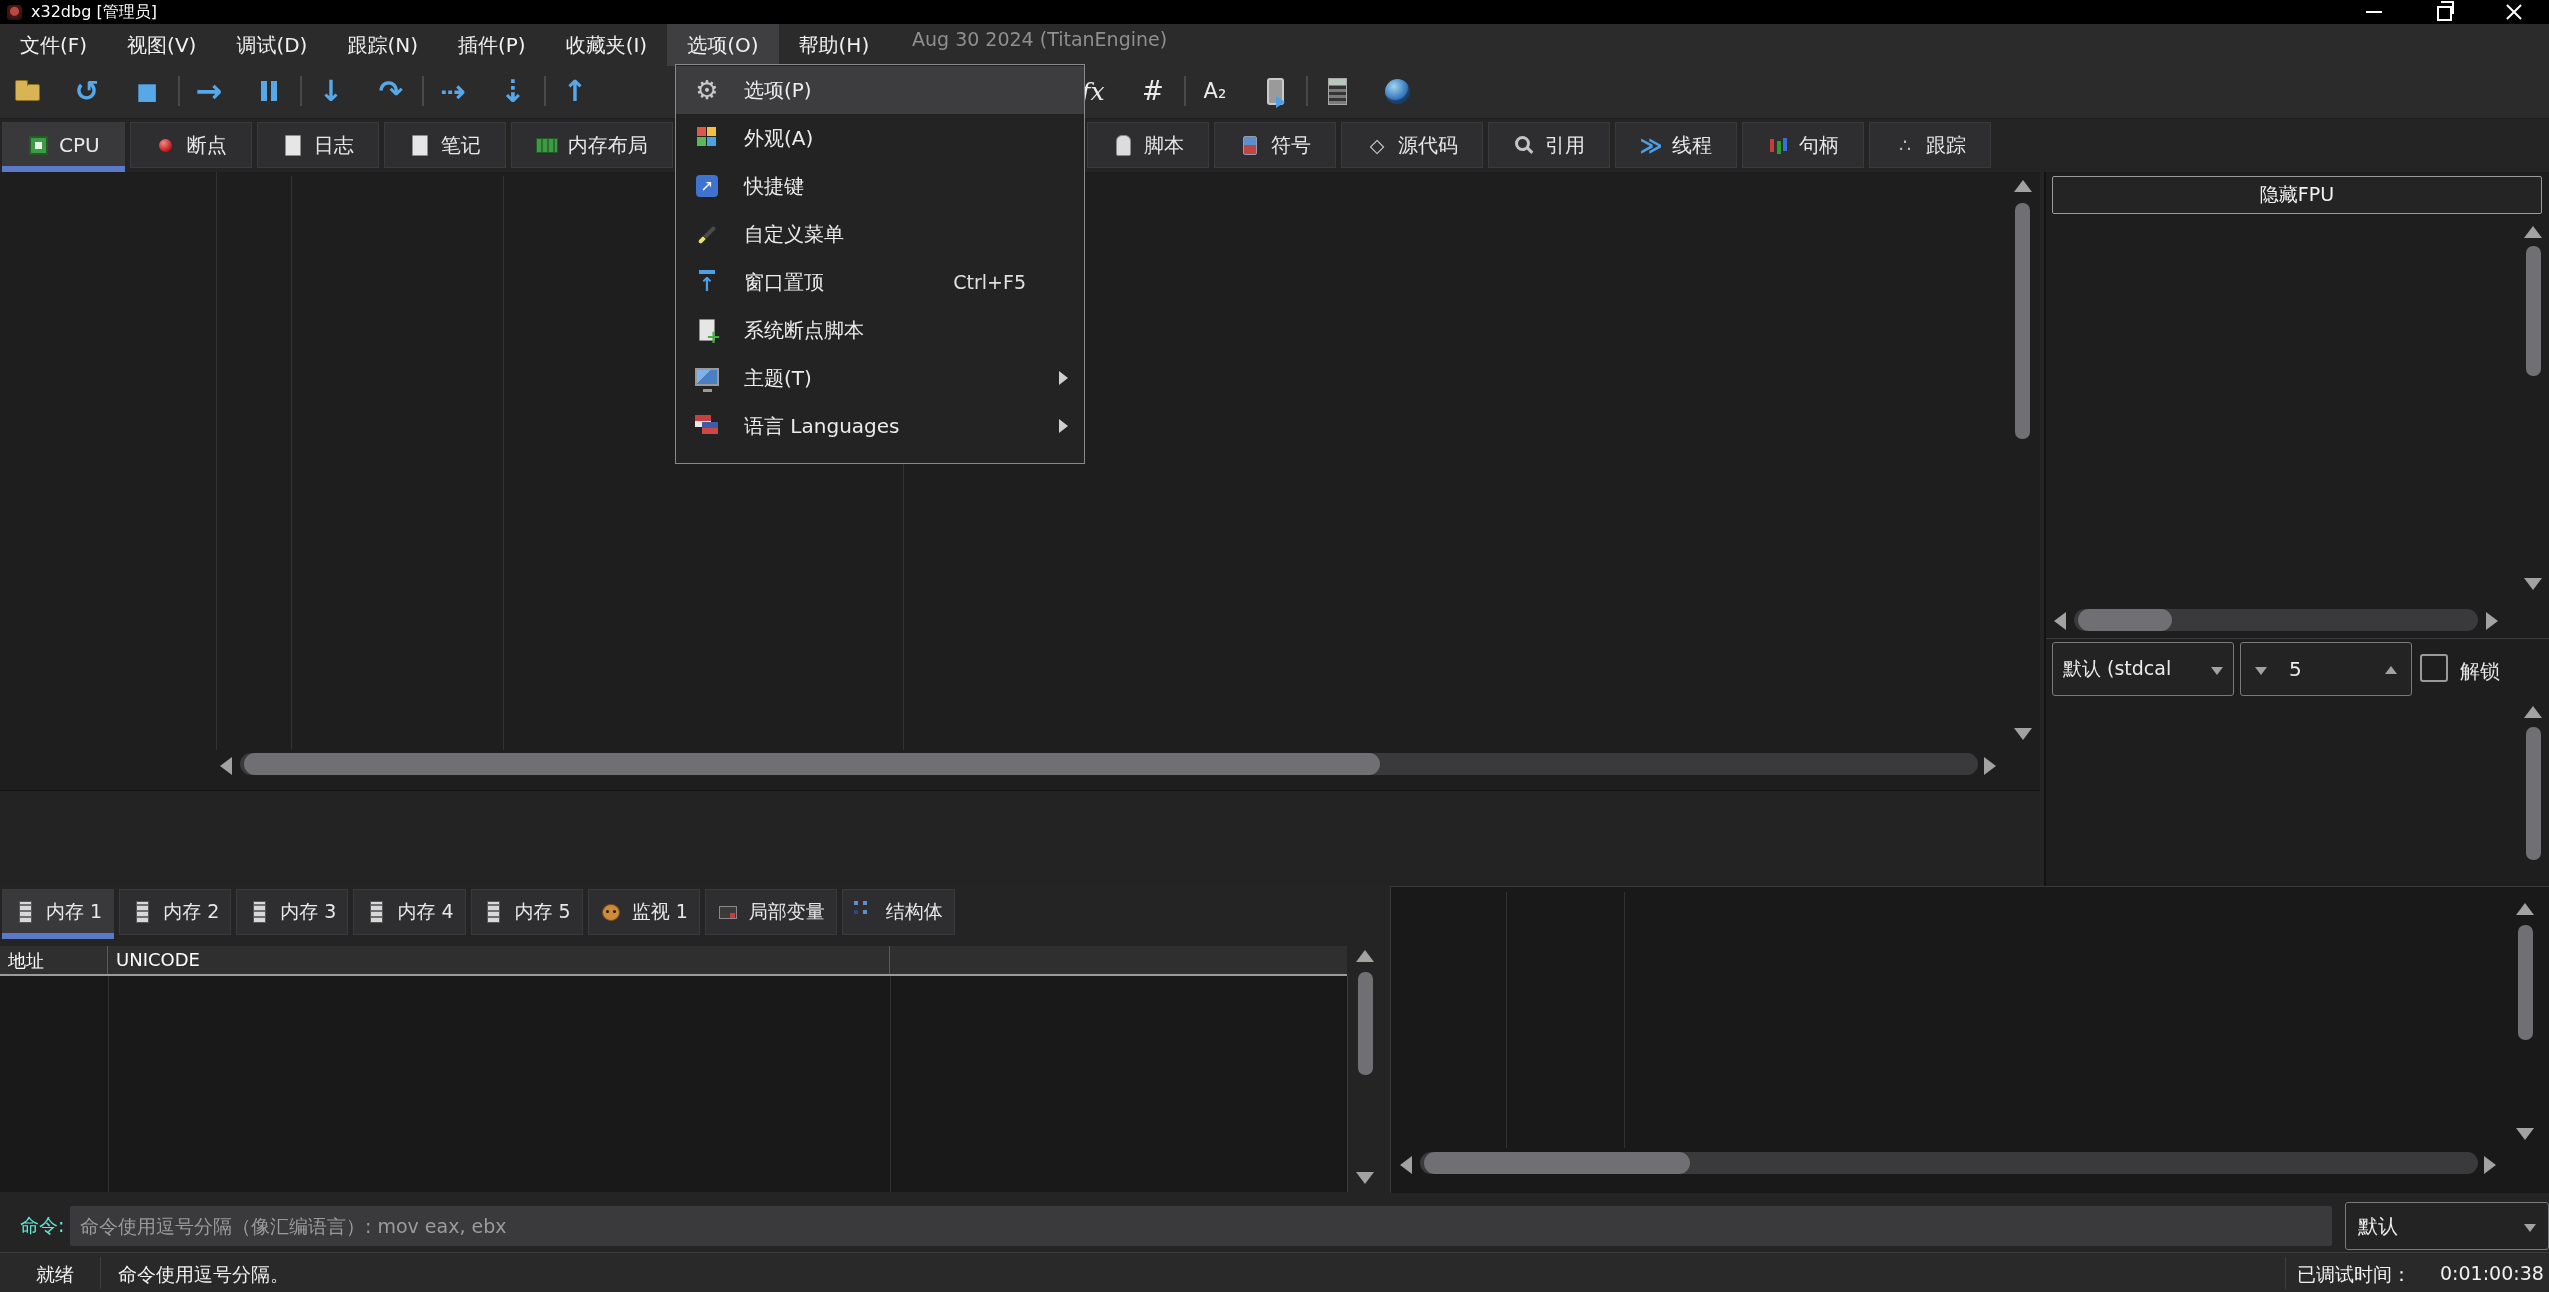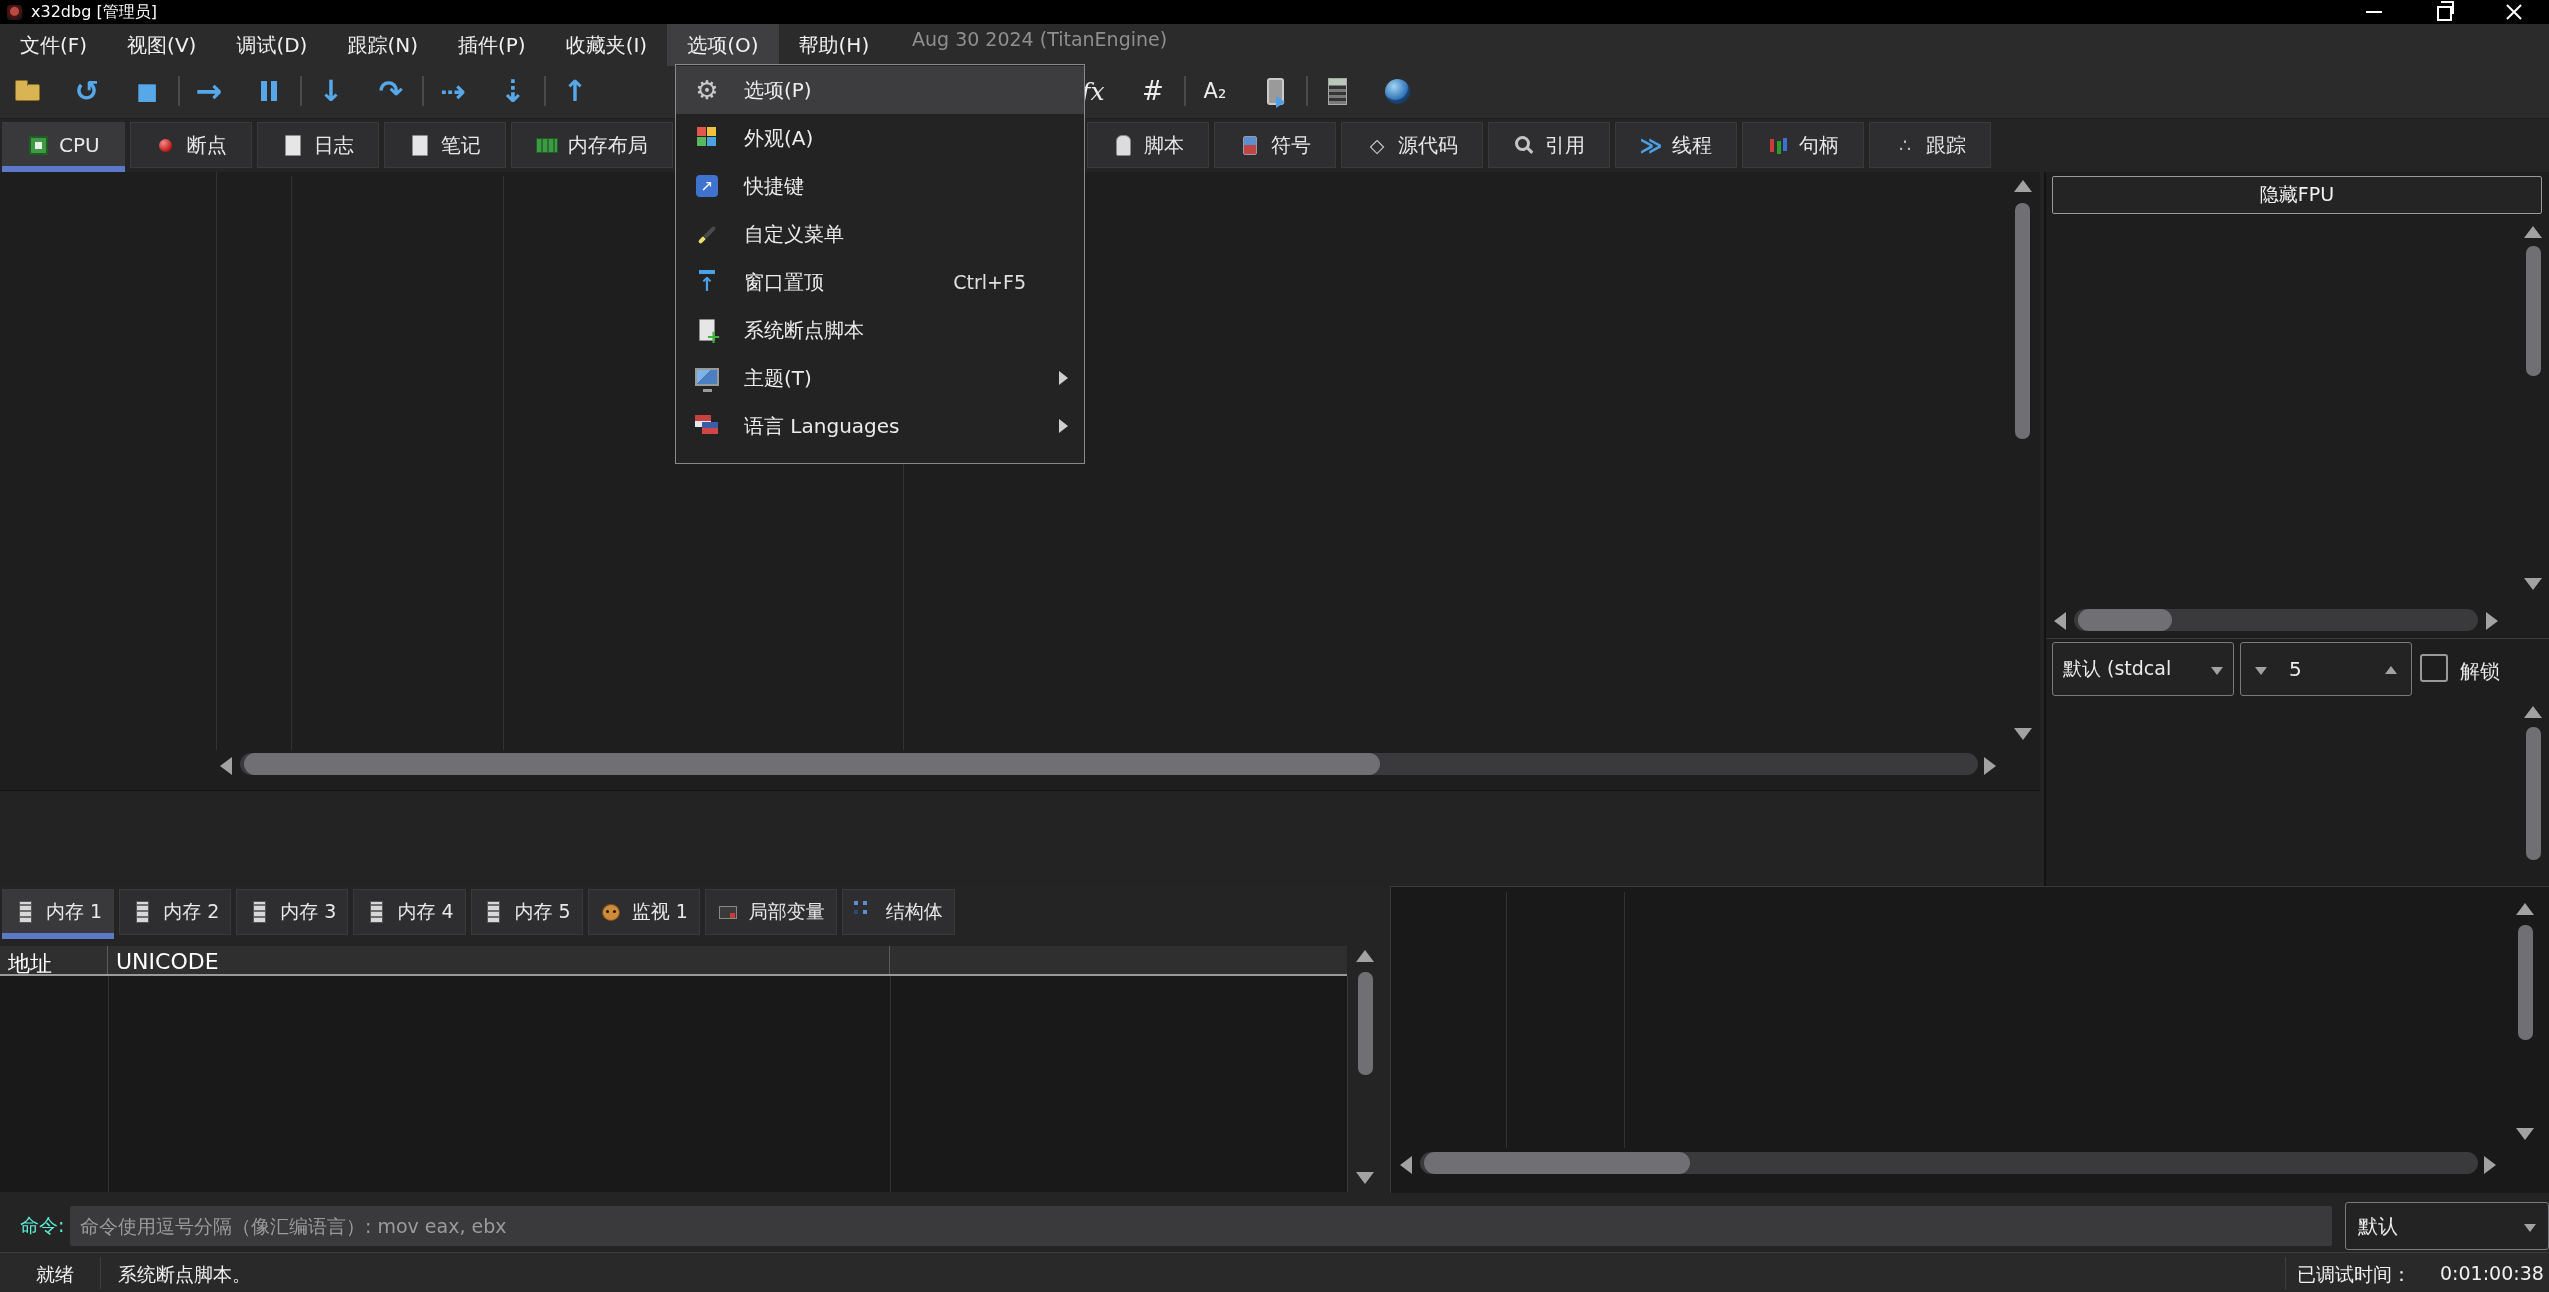--- a/index.html
+++ b/index.html
@@ -115,21 +115,21 @@
   .arr.sm.up{border-width:0 6px 8px 6px}
   .arr.sm.down{border-width:8px 6px 0 6px}
   
   .fpu-btn{position:absolute;left:2052px;top:176px;width:490px;height:38px;border:1px solid #9a9a9a;border-radius:2px;
     background:#242425;display:flex;align-items:center;justify-content:center;font-size:19px;color:#f2f2f2;box-sizing:border-box}
   .combo{position:absolute;border:1px solid #7a7a7c;border-radius:3px;background:#232324;box-sizing:border-box;display:flex;align-items:center;font-size:19px;color:#ececec}
   .checkbox{position:absolute;width:28px;height:28px;border:2px solid #9a9a9a;border-radius:3px;box-sizing:border-box;background:transparent}
   
   .dump-tabs{position:absolute;left:2px;top:886px;height:54px;display:flex;align-items:flex-start;padding-top:3px}
   .dump-tabs .tab{height:46px;font-size:19px;padding:0 11px}
-  .mem-head{position:absolute;left:0;top:946px;width:1347px;height:28px;background:#2f2f30;border-bottom:2px solid #9a9a9a;display:flex;font-size:22px;color:#fff}
+  .mem-head{position:absolute;left:0;top:946px;width:1347px;height:28px;background:#2f2f30;border-bottom:2px solid #9a9a9a;display:flex;font-size:18px;color:#fff}
   .mem-head .cell{box-sizing:border-box;padding:3px 8px 0;border-right:1px solid #5a5a5c;overflow:hidden}
   .mem-body{position:absolute;left:0;top:976px;width:1347px;height:216px;background:#19191a;border-right:1px solid #3a3a3c}
   .rb-panel{position:absolute;left:1390px;top:886px;width:1159px;height:306px;background:#19191a;border-left:1px solid #3a3a3c;border-top:1px solid #3a3a3c}
   
   .cmdbar{position:absolute;left:0;top:1200px;width:2549px;height:52px;background:#242425;display:flex;align-items:center}
   .cmdlabel{font-size:19px;color:#5eead4;margin-left:20px}
   .cmdinput{position:absolute;left:70px;top:6px;width:2262px;height:40px;background:#3a3a3c;border:none;border-radius:2px;
     color:#dcdcdc;font-size:19px;padding:0 10px;box-sizing:border-box;font-family:"DejaVu Sans","Liberation Sans",sans-serif;outline:none}
   .cmdinput::placeholder{color:#9b9b9b;opacity:1}
   .statusbar{position:absolute;left:0;top:1252px;width:2549px;height:40px;background:#29292a;border-top:1px solid #3c3c3e;font-size:19px;color:#f0f0f0}
@@ -482,16 +482,16 @@
 </div>
 <div class="combo" style="left:2345px;top:1202px;width:204px;height:48px;padding-left:12px;font-size:20px">
   <span>默认</span>
   <span class="arr sm down" style="right:12px;top:21px;left:auto"></span>
 </div>
 
 <div class="statusbar">
   <div class="sdiv" style="left:100px"></div>
   <div class="sdiv" style="left:2285px"></div>
   <span class="abs" style="left:36px;top:9px">就绪</span>
-  <span class="abs" style="left:118px;top:9px">系统断点脚本。</span>
+  <span class="abs" style="left:118px;top:9px">命令使用逗号分隔。</span>
   <span class="abs" style="left:2297px;top:9px">已调试时间：</span>
   <span class="abs" style="left:2440px;top:9px">0:01:00:38</span>
 </div>
 
 </body></html>

